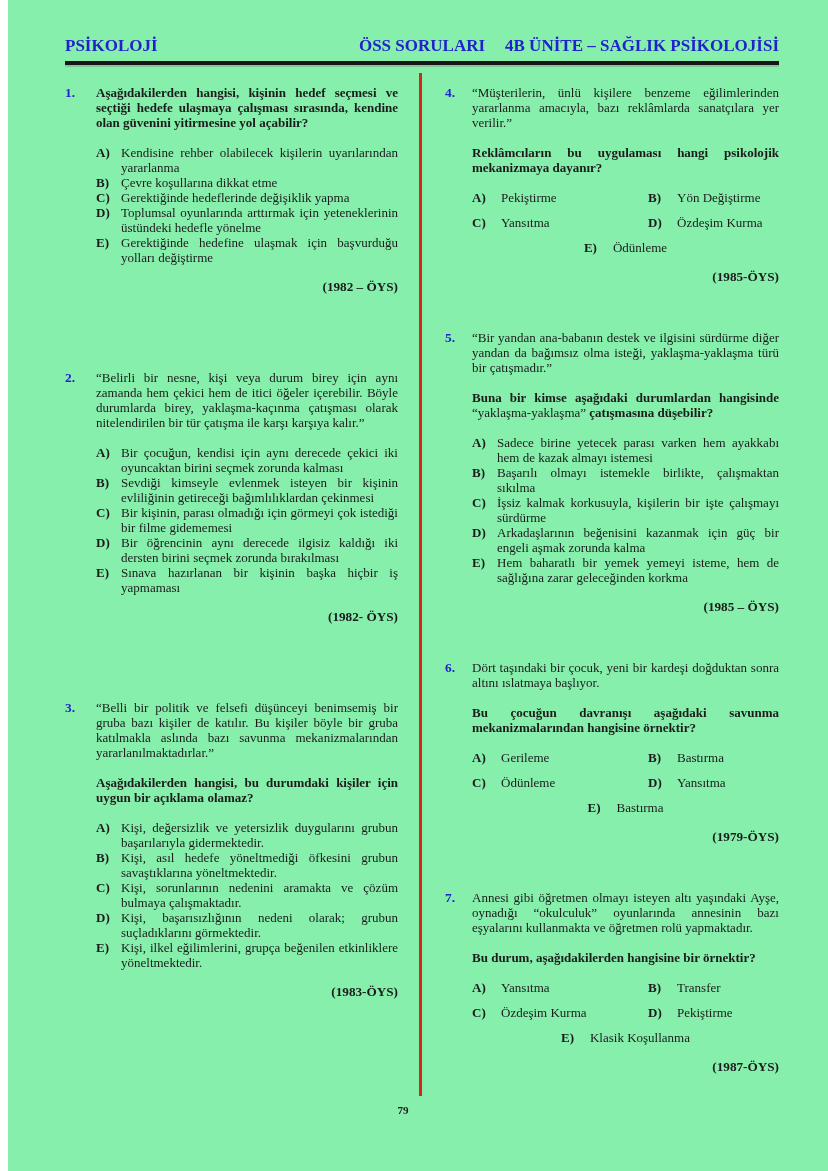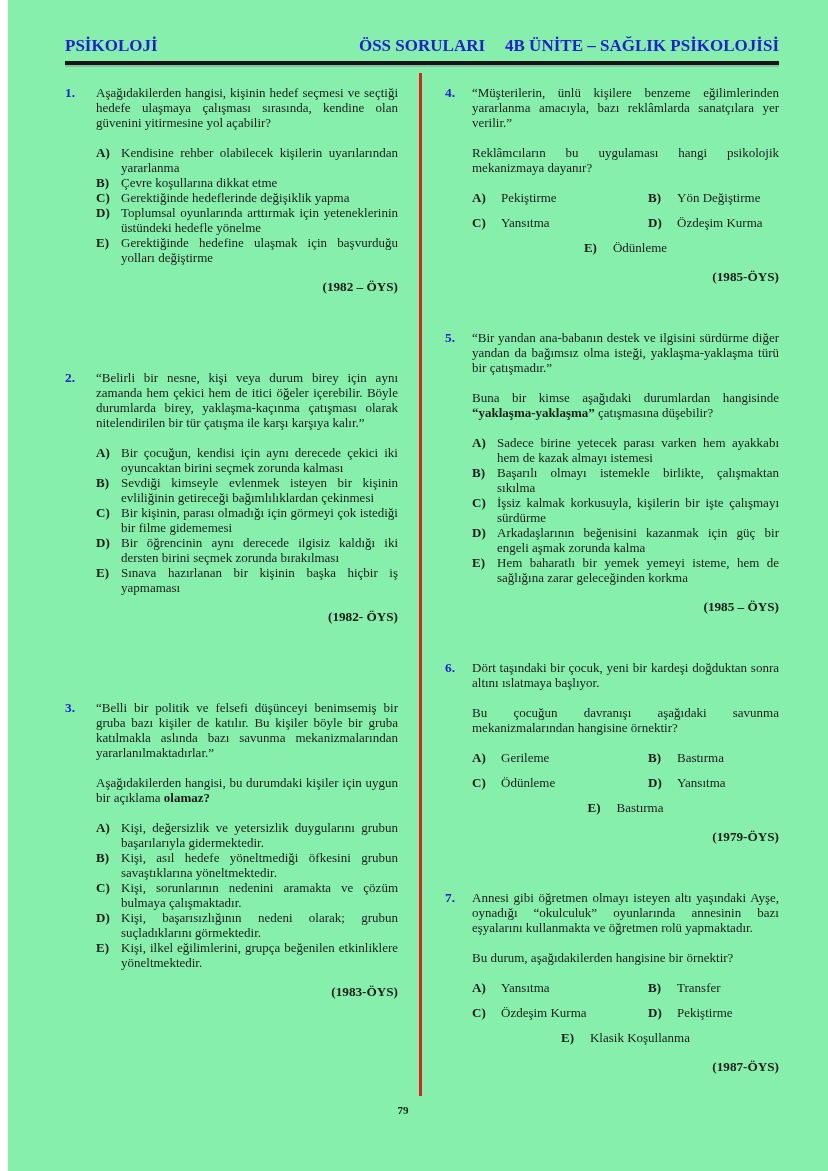--- a/index.html
+++ b/index.html
@@ -42,22 +42,22 @@
   .col-right .question { margin-bottom:46px; }
   .qnum {
     flex-shrink:0; width:31px; color:#2222cd; font-weight:700;
     font-size:13.4px; line-height:15px;
   }
   .col-right .qnum { width:27px; }
   .qbody { flex:1; font-size:13px; line-height:15px; }
 
   .intro  { text-align:justify; margin-bottom:15px; }
   .prompt { text-align:justify; font-weight:700; margin-bottom:15px; }
-  .seg-bold { font-weight:400; }
-  .seg-regular { font-weight:700; }
+  .seg-bold { font-weight:700; }
+  .seg-regular { font-weight:400; }
   .seg-bold-underline { font-weight:700; }
 
   .options.list .option { display:flex; }
   .options.list .olabel { flex-shrink:0; width:25px; font-weight:700; }
   .options.list .otext  { flex:1; text-align:justify; }
 
   .options.grid .grid-row { display:flex; margin-bottom:10px; }
   .options.grid .grid-cell { display:flex; width:176px; }
   .options.grid .grid-cell.second { width:auto; flex:1; }
   .options.grid .olabel { flex-shrink:0; width:29px; font-weight:700; }

